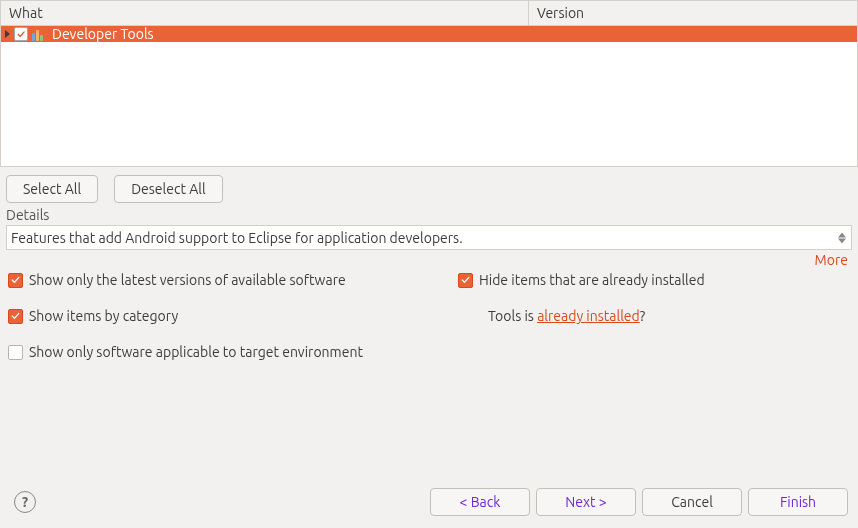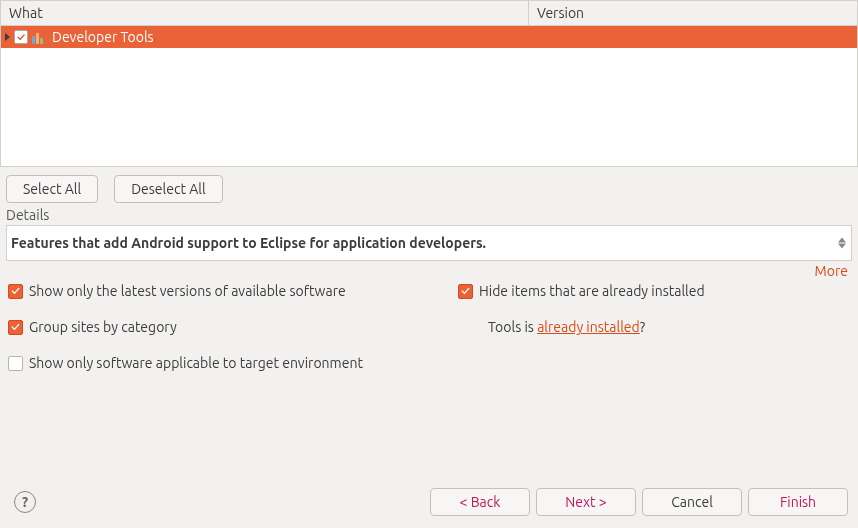--- a/index.html
+++ b/index.html
@@ -34,21 +34,21 @@
       height: 140px;
       background: #fff;
       overflow: auto;
     }
     .tree-row {
       display: flex;
       align-items: center;
       background: #e96238;
       color: #fff;
       padding: 2px 4px;
-      height: 22px;
+      height: 16px;
     }
     .tree-arrow {
       width: 0; height: 0;
       border-left: 5px solid #3c3c3c;
       border-top: 4px solid transparent;
       border-bottom: 4px solid transparent;
       margin-right: 4px;
     }
     .tree-checkbox {
       width: 14px; height: 14px;
@@ -91,36 +91,35 @@
     .btn {
       background: #f7f6f5;
       border: 1px solid #c4c0b8;
       border-radius: 4px;
       padding: 5px 16px;
       font-size: 14px;
       color: #3c3c3c;
       cursor: pointer;
       font-family: inherit;
     }
-    .btn.disabled { color: #be185d; cursor: default; }
+    .btn.disabled { color: #6d28d9; cursor: default; }
     .details-label {
       padding: 0 6px 2px 6px;
       color: #555;
       font-size: 14px;
     }
     .details-box {
       margin: 0 6px;
       background: #fff;
       border: 1px solid #d4d0c8;
       padding: 3px 4px;
       position: relative;
-      height: 36px;
-      display: flex;
-      align-items: center;
-      font-weight: bold;
+      height: 25px;
+      display: flex;
+      align-items: center;
     }
     .details-spinner {
       position: absolute;
       right: 2px;
       top: 50%;
       transform: translateY(-50%);
       width: 14px;
       display: flex;
       flex-direction: column;
       gap: 1px;
@@ -253,21 +252,21 @@
     <span class="chk-input checked"></span>
     <span>Show only the latest versions of available software</span>
   </div>
   <div class="chk">
     <span class="chk-input checked"></span>
     <span>Hide items that are already installed</span>
   </div>
 
   <div class="chk">
     <span class="chk-input checked"></span>
-    <span>Group sites by category</span>
+    <span>Show items by category</span>
   </div>
   <div class="whatis">
     <span>Tools is </span><span class="link">already installed</span><span>?</span>
   </div>
 
   <div class="chk">
     <span class="chk-input"></span>
     <span>Show only software applicable to target environment</span>
   </div>
   <div></div>

